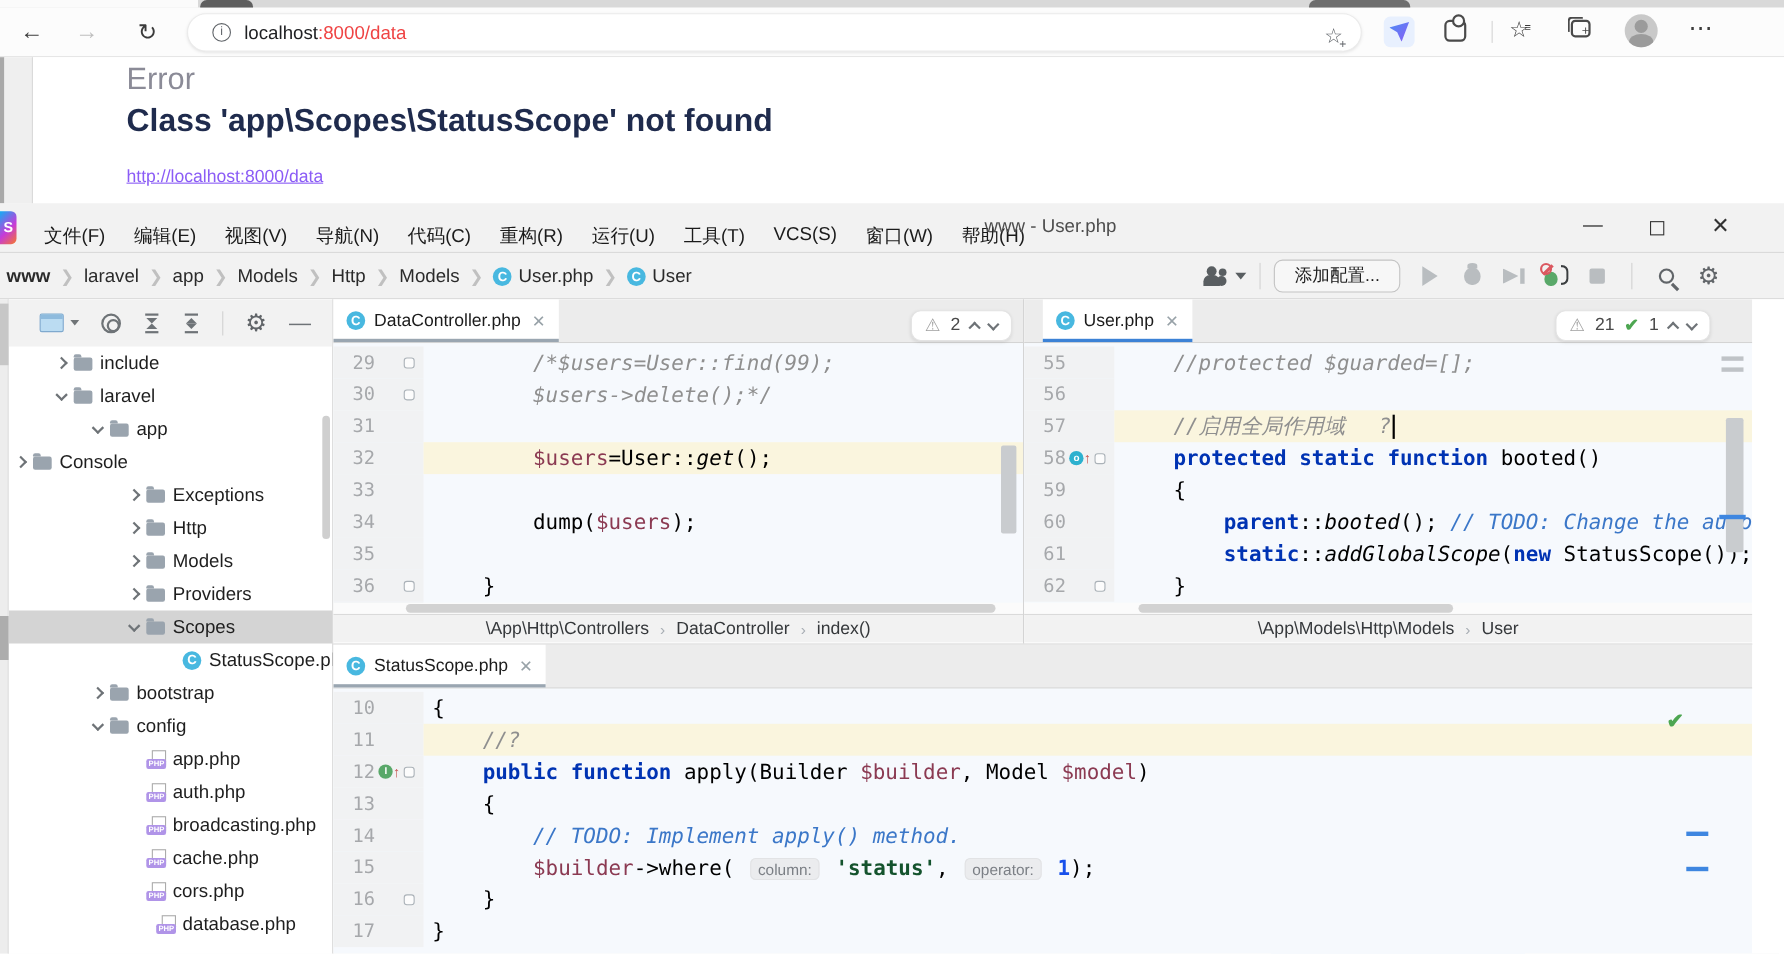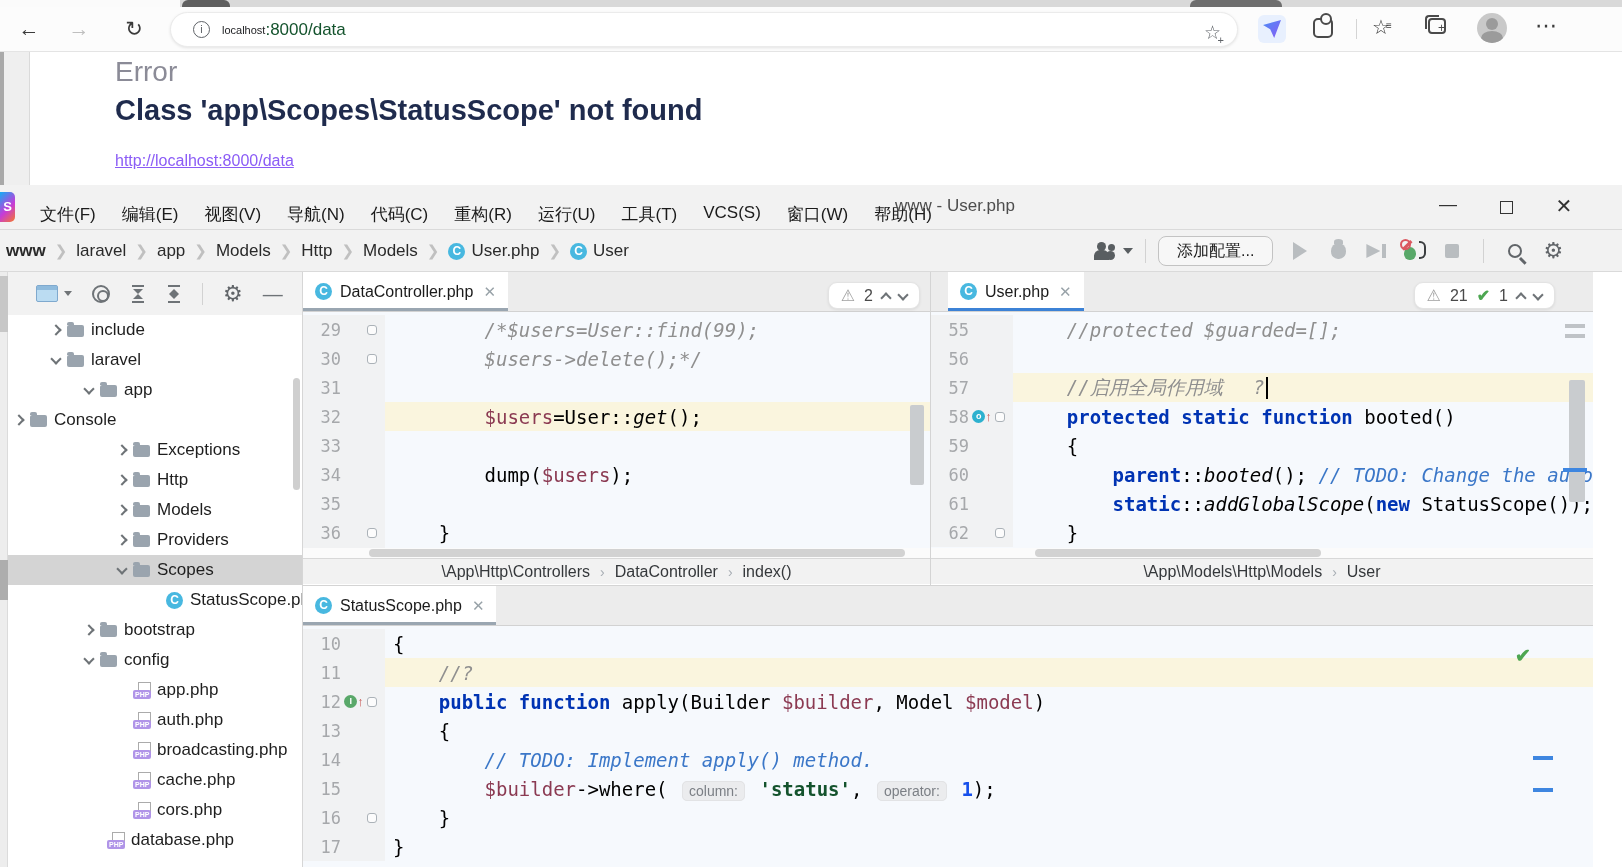--- a/index.html
+++ b/index.html
@@ -9,22 +9,22 @@
   
   #browser { position:absolute; left:0; top:0; width:1622px; height:185px; background:#fff; }
   .tabstrip { position:absolute; left:0; top:0; width:1622px; height:7px; background:#D9D9D9; }
   .tabstrip .white { position:absolute; left:0; top:0; width:180px; height:7px; background:#FBFBFB; }
   .tabfrag { position:absolute; top:0; height:7px; background:#5F5F5F; border-radius:6px 6px 0 0; }
   .btoolbar { position:absolute; left:0; top:7px; width:1622px; height:45px; background:#FCFCFC; border-bottom:1px solid #E4E4E4; }
   .bicon { position:absolute; top:6px; width:32px; height:32px; display:flex; align-items:center; justify-content:center; font-size:21px; color:#3B3B3B; border-radius:6px; }
   .dim { color:#BFBFBF; }
   .addressbar { position:absolute; left:170px; top:5px; width:1068px; height:35px; background:#fff; border:1px solid #EBEBEB; border-radius:18px; box-shadow:0 1px 3px rgba(0,0,0,.10); display:flex; align-items:center; }
   .infoicon { width:17px; height:17px; border:1.5px solid #5F6368; border-radius:50%; font:11px/15px "Liberation Sans",sans-serif; color:#5F6368; text-align:center; margin:0 12px 0 22px; }
-  .urlhost { font-size:11px; color:#202124; }
-  .urlrest { font-size:17px; color:#14532d; }
+  .urlhost { font-size:17px; color:#202124; }
+  .urlrest { font-size:17px; color:#ef4444; }
   .starplus { position:absolute; right:16px; top:8px; font-size:19px; color:#5F6368; }
   .starplus .plus { position:absolute; right:-3px; bottom:-1px; font-size:11px; background:#fff; border-radius:50%; line-height:9px; }
   .extbird { position:absolute; left:1258px; top:8px; width:28px; height:28px; border-radius:6px; background:#E8F0FE; }
   .extbird .bird { position:absolute; left:5px; top:5px; width:18px; height:18px; background:linear-gradient(135deg,#4C8DF5,#8A5CF5); clip-path:polygon(0 28%,100% 0,62% 100%,40% 52%); }
   .puzzle { position:absolute; left:1313px; top:11px; width:20px; height:20px; border:2px solid #4A4A4A; border-radius:5px; }
   .puzzle:before { content:""; position:absolute; left:5px; top:-7px; width:8px; height:8px; border:2px solid #4A4A4A; border-radius:50%; background:#FCFCFC; }
   .vsep { position:absolute; left:1356px; top:12px; width:1px; height:20px; background:#D4D4D4; }
   .favbar { position:absolute; left:1372px; top:8px; font-size:20px; color:#3B3B3B; }
   .favbar .lines { position:absolute; left:14px; top:5px; font-size:10px; letter-spacing:0; color:#3B3B3B; }
   .collections { position:absolute; left:1428px; top:11px; width:18px; height:16px; border:2px solid #4A4A4A; border-radius:4px; }
@@ -483,21 +483,21 @@
           <div class="trow" style="padding-left: 103px;">
             <span class="chevbox"></span>
             <span class="icobox">
               <span class="phpicon">
                 <span class="phppage"></span>
                 <span class="phpbadge">PHP</span>
               </span>
             </span>
             <span class="tlabel">cors.php</span>
           </div>
-          <div class="trow" style="padding-left: 77px;">
+          <div class="trow" style="padding-left: 112px;">
             <span class="chevbox"></span>
             <span class="icobox">
               <span class="phpicon">
                 <span class="phppage"></span>
                 <span class="phpbadge">PHP</span>
               </span>
             </span>
             <span class="tlabel">database.php</span>
           </div>
         </div>

